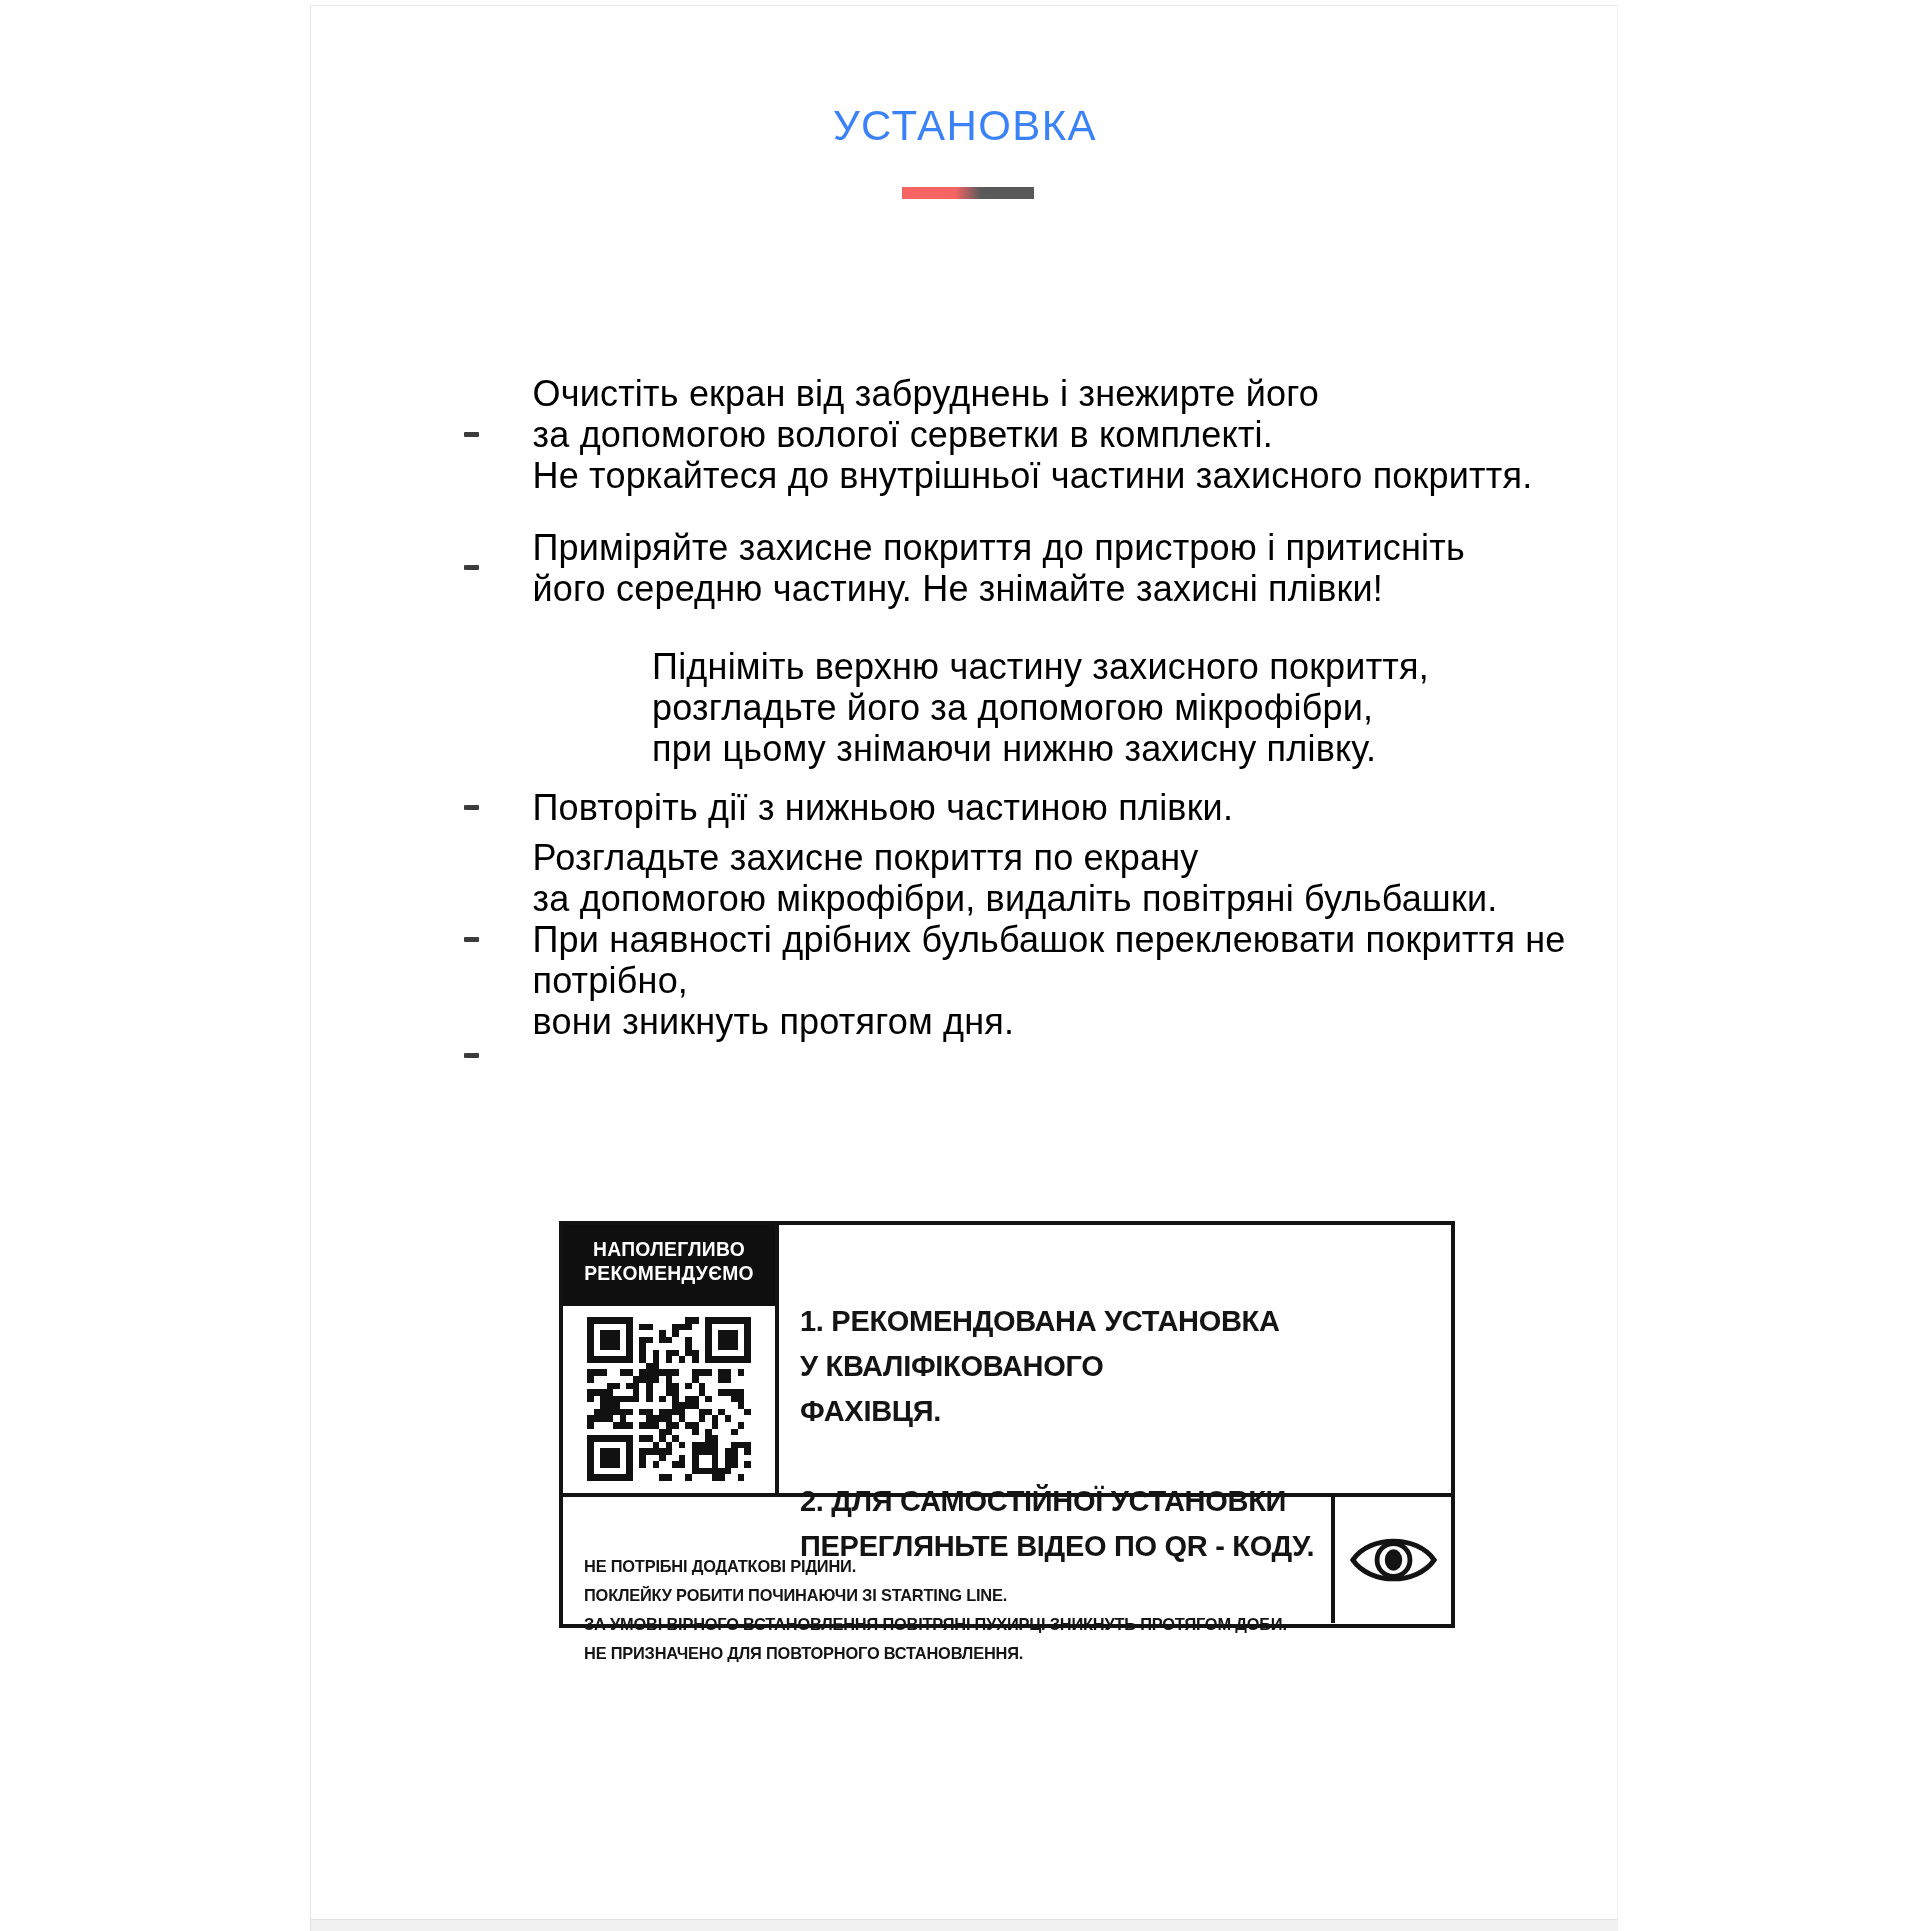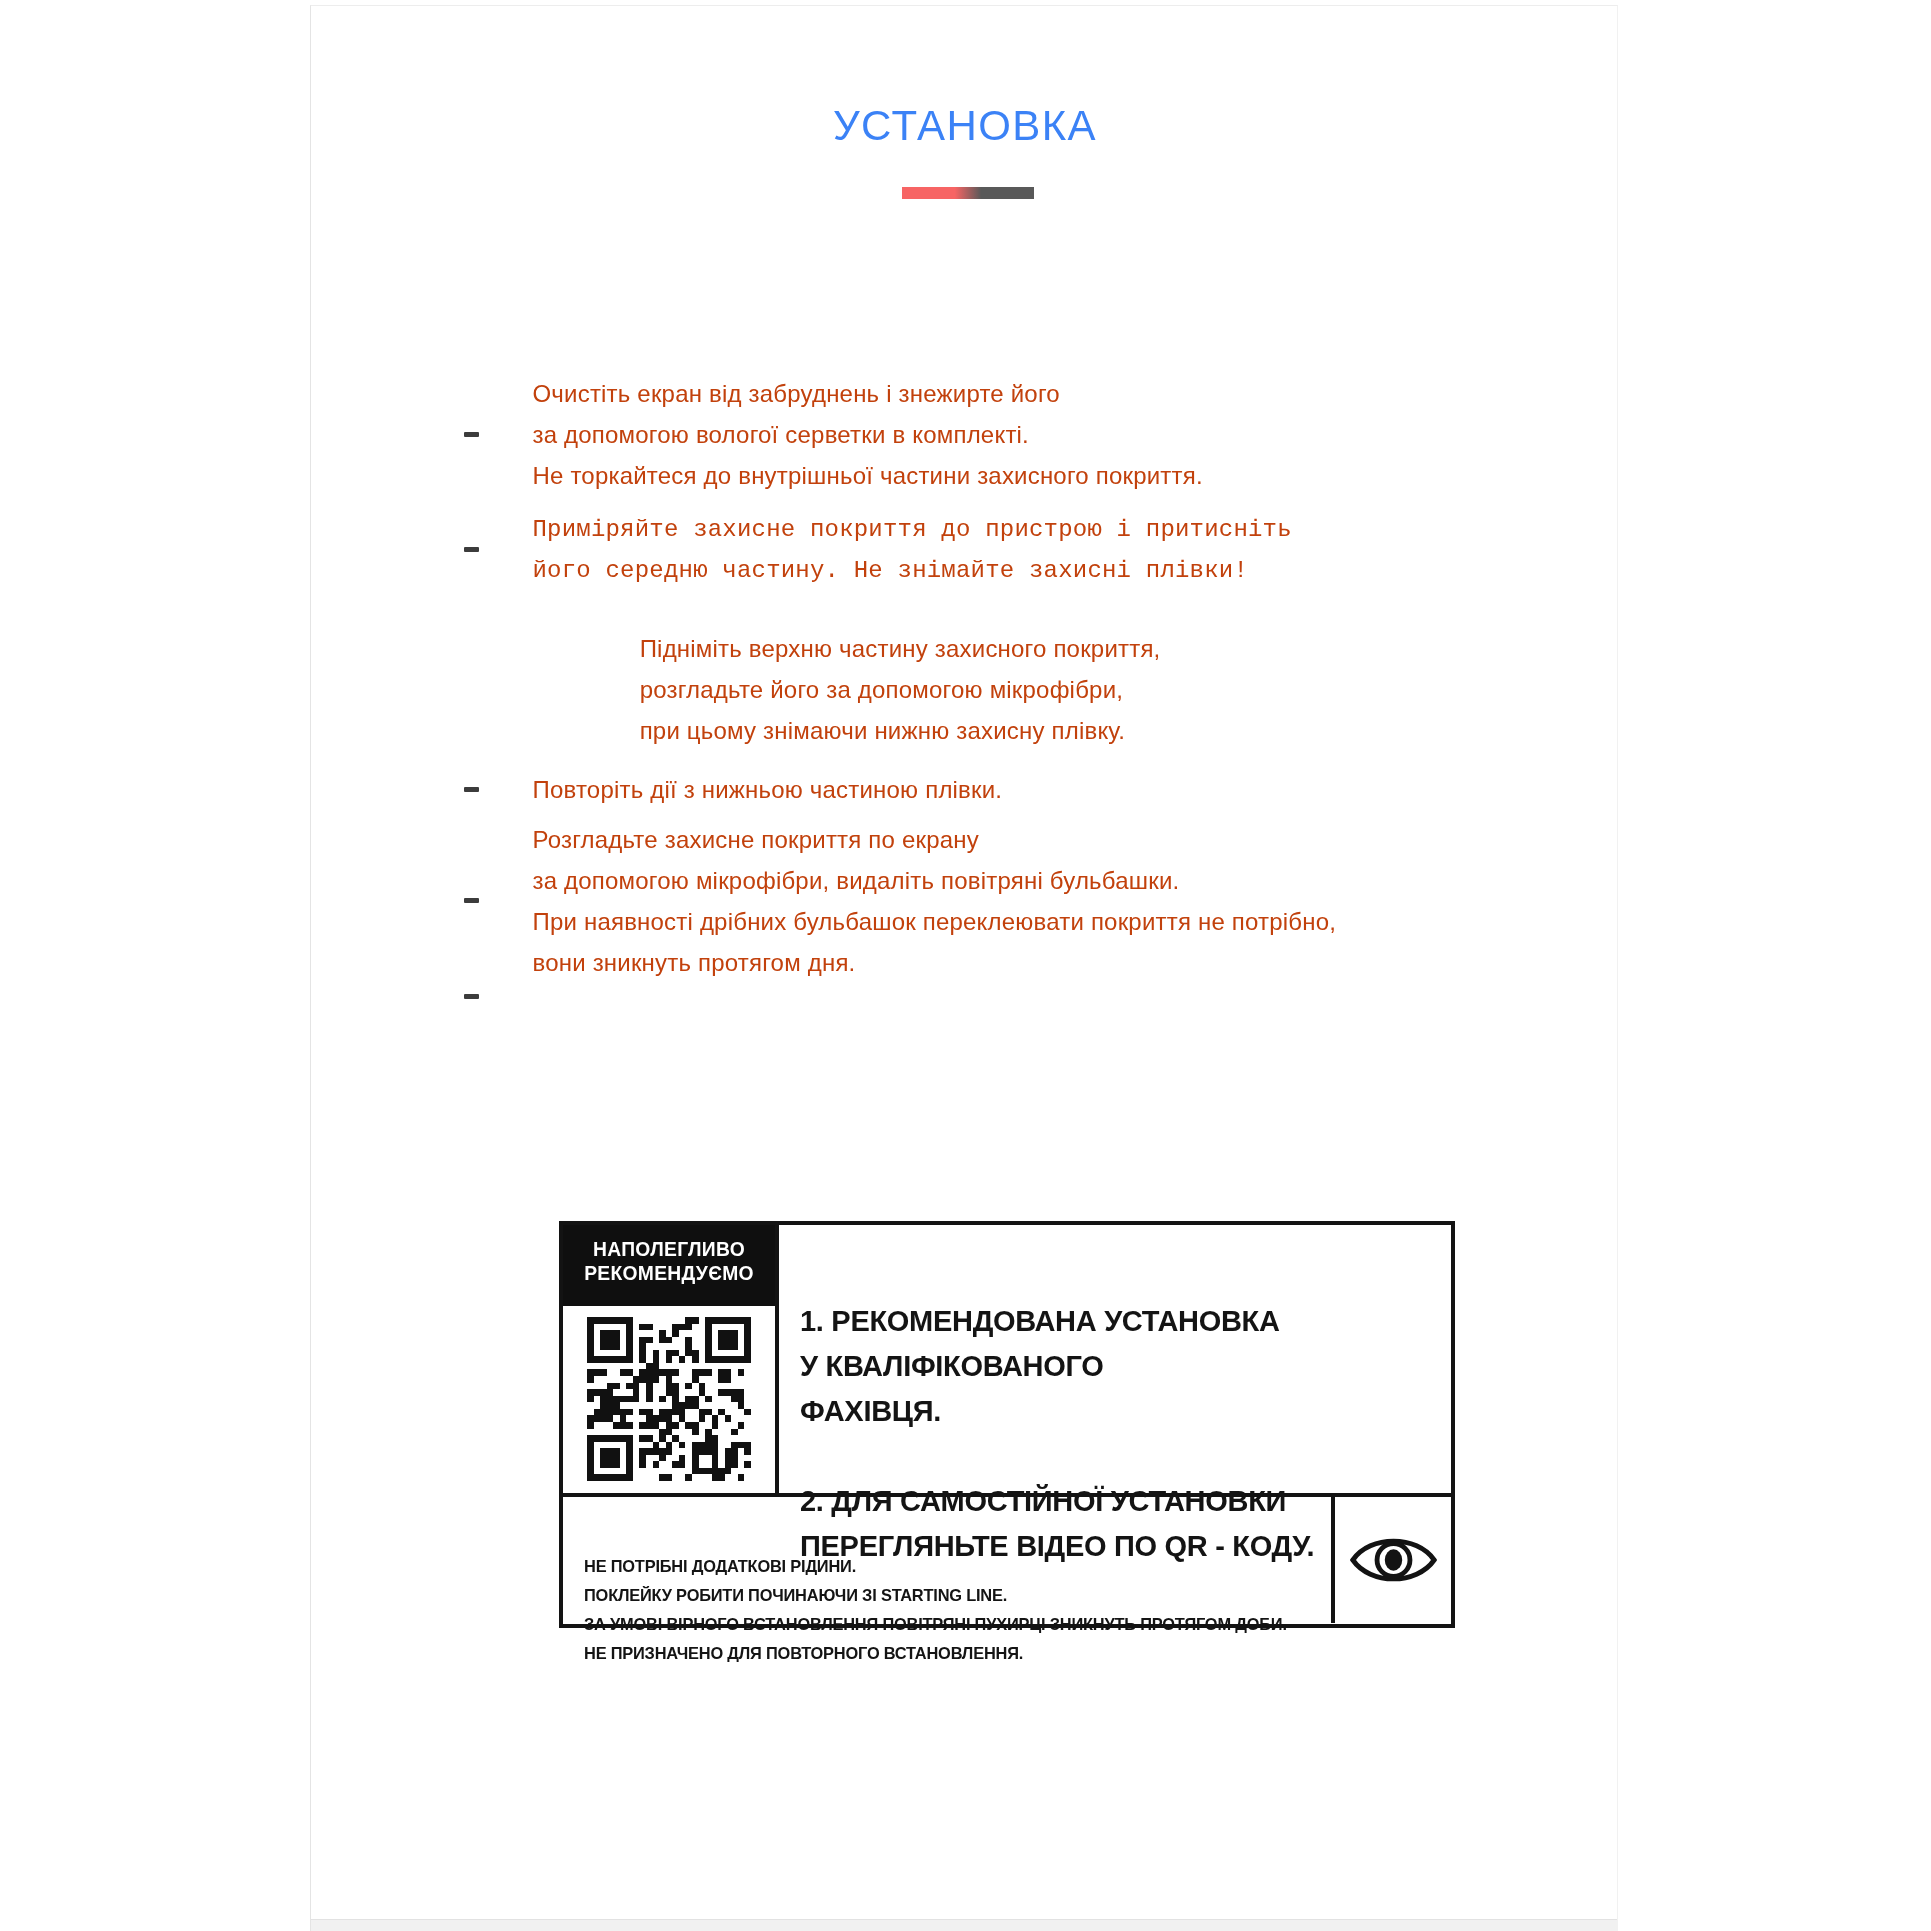--- a/index.html
+++ b/index.html
@@ -22,28 +22,28 @@
     position:absolute;top:96px;left:654px;transform:translateX(-50%);
     font-size:42px;font-weight:400;letter-spacing:1.4px;color:#3b82f6;
     white-space:nowrap;
   }
   .accent-bar{
     position:absolute;top:181px;left:591px;width:132px;height:12.6px;
     background:linear-gradient(90deg,#f76464 0%,#f76464 40%,#595959 60%,#595959 100%);
   }
   .steps{position:absolute;left:153px;top:367px;}
   .step{display:flex;align-items:center;}
-  .step:nth-child(2){margin-top:13px;font-family:Liberation Mono, monospace;}
+  .step:nth-child(2){margin-top:31px;}
   .step:nth-child(3){margin-top:23px;flex-direction:column;}
   .step:nth-child(4){margin-top:17.4px;}
   .step:nth-child(5){margin-top:9px;}
   .step:nth-child(6){margin-top:11.6px;}
   .step-dash{flex:0 0 14.5px;height:4.8px;background:#3c3c3c;margin-right:54px;border-radius:1px;}
   .step-text{
-    font-size:24px;line-height:41px;color:#c2410c;
+    font-size:36px;line-height:41px;color:#000000;
     white-space:pre-line;letter-spacing:0.2px;
   }
   .rec-box{
     position:absolute;left:248px;top:1215px;width:896px;height:407px;
     border:4.8px solid #131313;box-sizing:border-box;color:#131313;background:#fff;
   }
   .box-top{display:flex;height:272px;box-sizing:border-box;border-bottom:4.8px solid #131313;}
   .box-left{width:216px;box-sizing:border-box;border-right:4.8px solid #131313;display:flex;flex-direction:column;}
   .box-header{
     height:81px;background:#0f0f0f;color:#ffffff;

